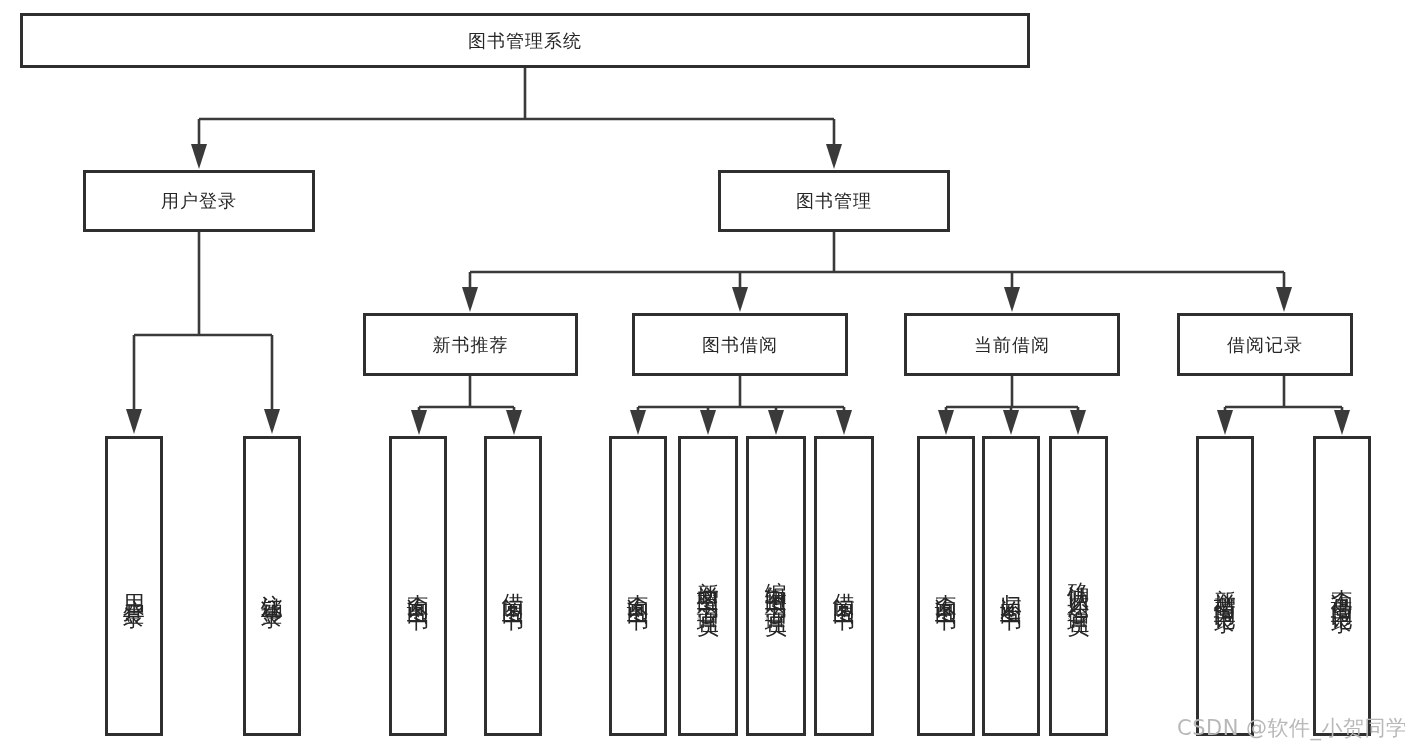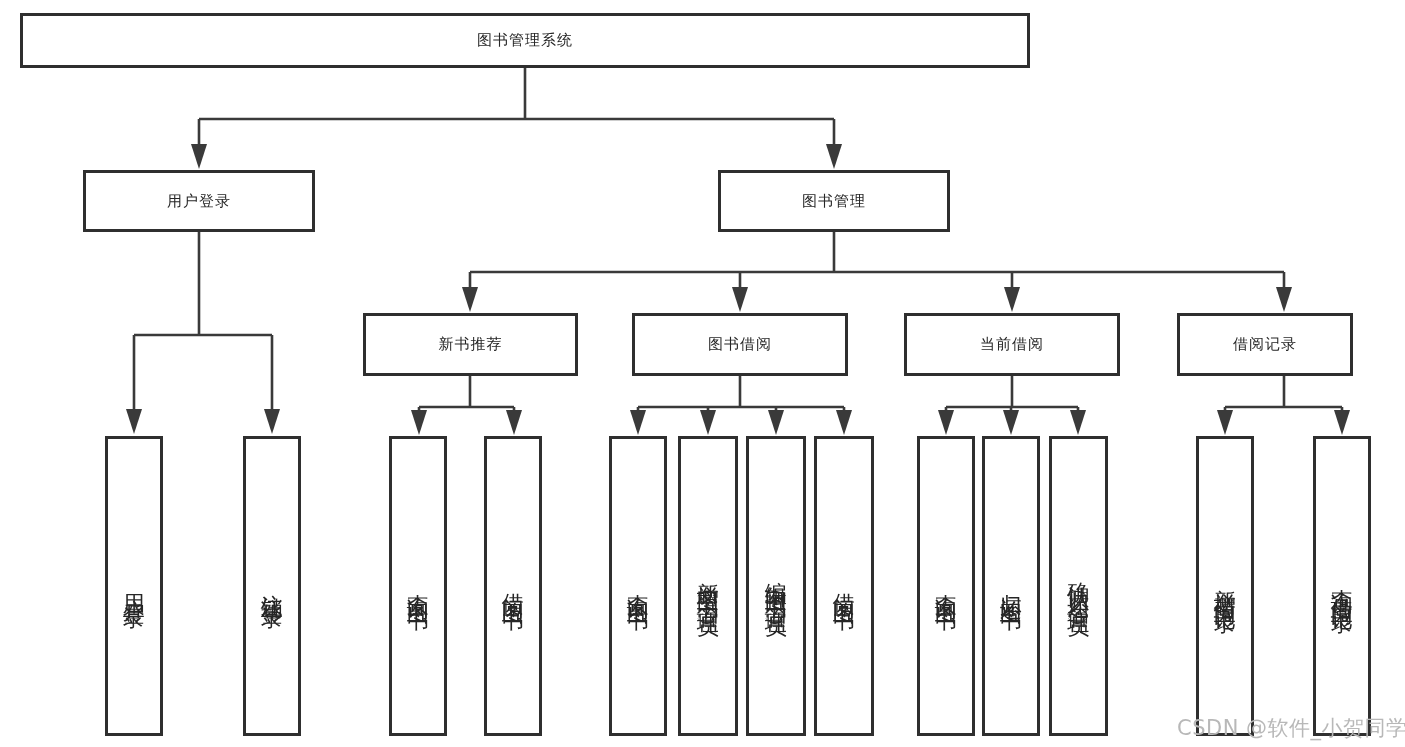--- a/index.html
+++ b/index.html
@@ -31,21 +31,21 @@
     box-sizing: border-box;
     border: 3px solid #2f2f2f;
     background: #ffffff;
     color: #262626;
     display: flex;
     align-items: center;
     justify-content: center;
     text-align: center;
   }
   .node.h {
-    font-size: 15px;
+    font-size: 18px;
     letter-spacing: 1px;
     white-space: nowrap;
   }
   .node.v {
     writing-mode: vertical-rl;
     text-orientation: mixed;
     font-size: 22px;
     letter-spacing: 5px;
     line-height: 1.15;
   }

